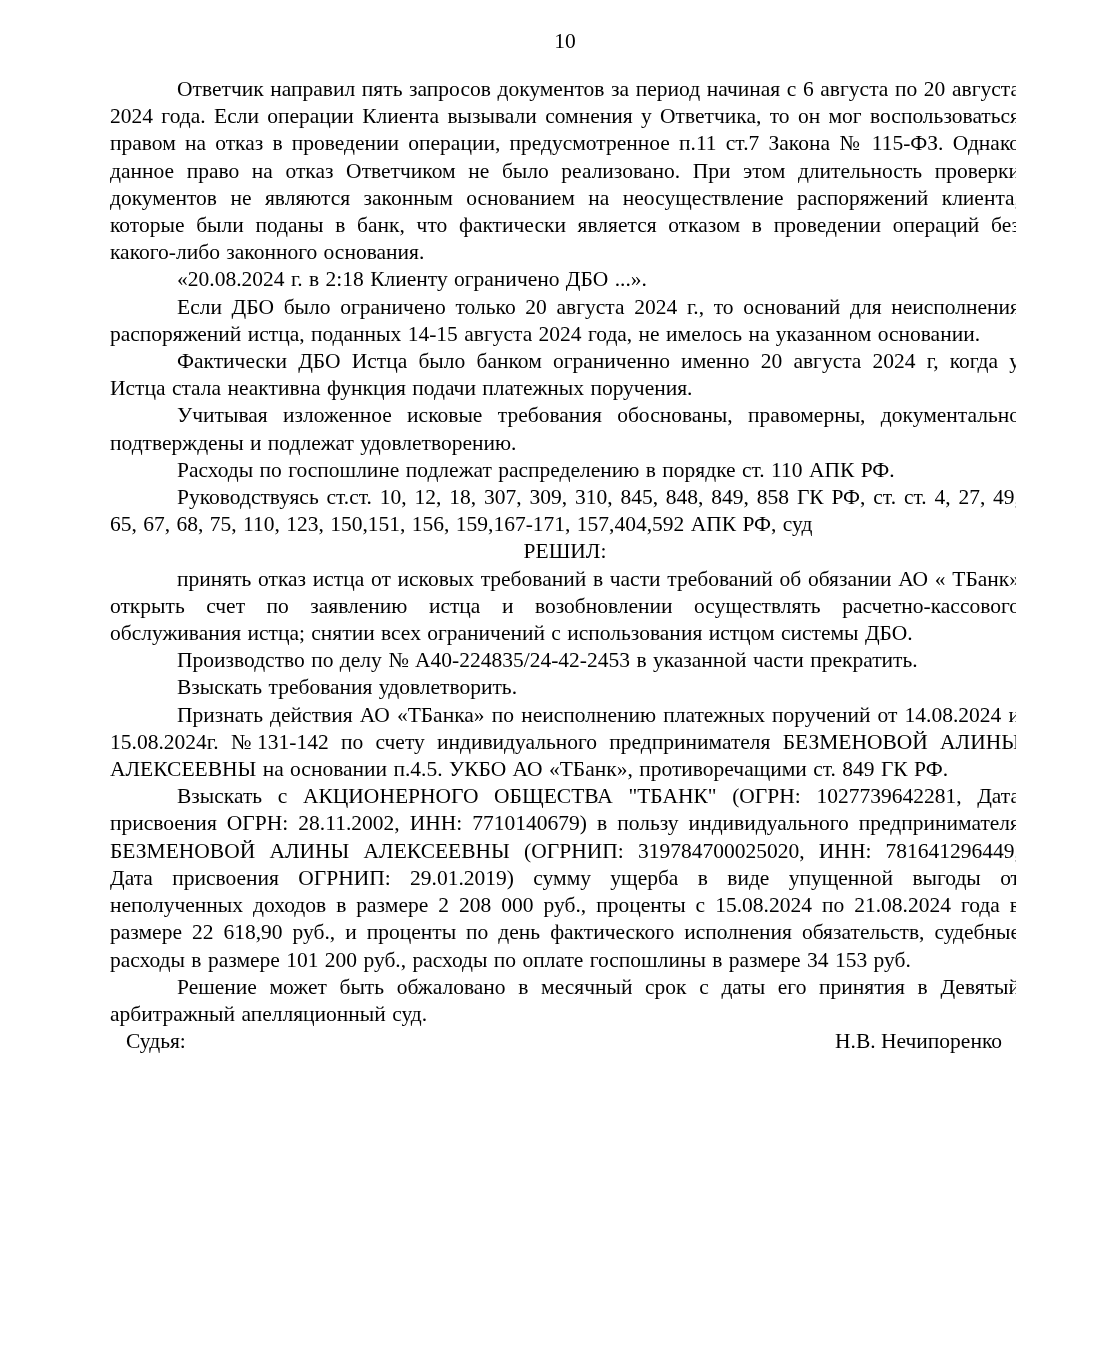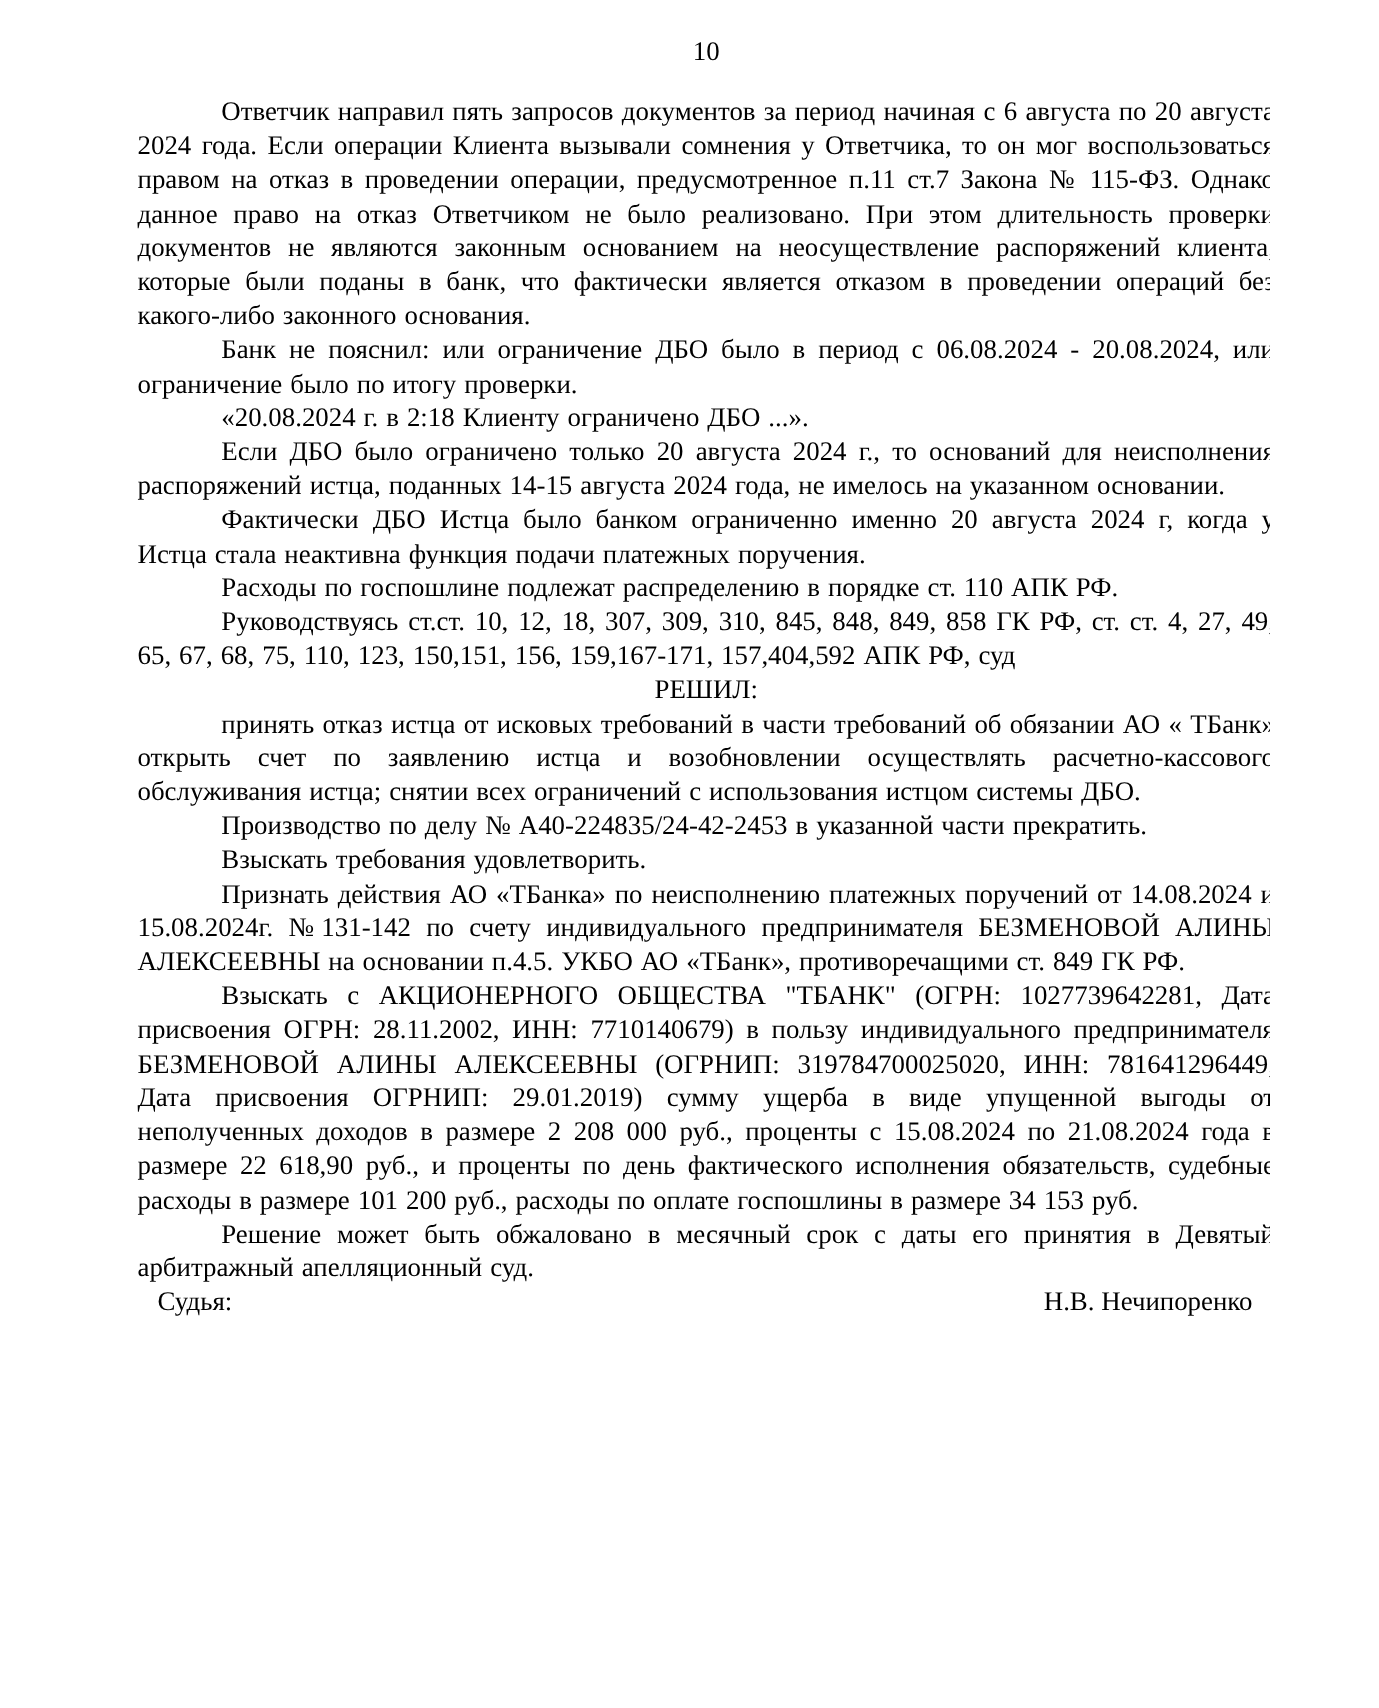--- a/index.html
+++ b/index.html
@@ -50,24 +50,24 @@
   }
 </style>
 </head>
 <body>
 
 <div class="page">
   <div class="content">
     <div class="page-number">10</div>
 
     <p class="para">Ответчик направил пять запросов документов за период начиная с 6 августа по 20 августа 2024 года. Если операции Клиента вызывали сомнения у Ответчика, то он мог воспользоваться правом на отказ в проведении операции, предусмотренное п.11 ст.7 Закона № 115-ФЗ. Однако данное право на отказ Ответчиком не было реализовано. При этом длительность проверки документов не являются законным основанием на неосуществление распоряжений клиента, которые были поданы в банк, что фактически является отказом в проведении операций без какого-либо законного основания.</p>
-    <p class="para">Банк не пояснил: или ограничение ДБО было в период с 06.08.2024 - 20.08.2024, или ограничение было по итогу проверки.</p>
     <p class="para">«20.08.2024 г. в 2:18 Клиенту ограничено ДБО ...».</p>
     <p class="para">Если ДБО было ограничено только 20 августа 2024 г., то оснований для неисполнения распоряжений истца, поданных 14-15 августа 2024 года, не имелось на указанном основании.</p>
     <p class="para">Фактически ДБО Истца было банком ограниченно именно 20 августа 2024 г, когда у Истца стала неактивна функция подачи платежных поручения.</p>
+    <p class="para">Учитывая изложенное исковые требования обоснованы, правомерны, документально подтверждены и подлежат удовлетворению.</p>
     <p class="para">Расходы по госпошлине подлежат распределению в порядке ст. 110 АПК РФ.</p>
     <p class="para">Руководствуясь ст.ст. 10, 12, 18, 307, 309, 310, 845, 848, 849, 858 ГК РФ,  ст. ст. 4, 27, 49, 65, 67, 68, 75, 110, 123, 150,151, 156, 159,167-171, 157,404,592 АПК РФ, суд</p>
     <p class="center">РЕШИЛ:</p>
     <p class="para">принять отказ истца от исковых требований в части требований об обязании АО « ТБанк» открыть счет по заявлению истца и возобновлении осуществлять расчетно-кассового обслуживания истца; снятии всех ограничений с использования истцом системы ДБО.</p>
     <p class="para">Производство по делу № А40-224835/24-42-2453 в указанной части прекратить.</p>
     <p class="para">Взыскать требования удовлетворить.</p>
     <p class="para">Признать действия АО «ТБанка» по неисполнению платежных поручений от 14.08.2024 и 15.08.2024г. №131-142 по счету индивидуального предпринимателя БЕЗМЕНОВОЙ АЛИНЫ АЛЕКСЕЕВНЫ на основании п.4.5. УКБО АО «ТБанк», противоречащими ст. 849 ГК РФ.</p>
     <p class="para">Взыскать с АКЦИОНЕРНОГО ОБЩЕСТВА "ТБАНК" (ОГРН: 1027739642281, Дата присвоения ОГРН: 28.11.2002, ИНН: 7710140679) в пользу индивидуального предпринимателя БЕЗМЕНОВОЙ АЛИНЫ АЛЕКСЕЕВНЫ (ОГРНИП: 319784700025020, ИНН: 781641296449, Дата присвоения ОГРНИП: 29.01.2019) сумму ущерба в виде упущенной выгоды от неполученных доходов в размере 2 208 000 руб., проценты с 15.08.2024 по 21.08.2024 года в размере 22 618,90 руб., и проценты по день фактического исполнения обязательств, судебные расходы в размере 101 200 руб., расходы по оплате госпошлины в размере 34 153 руб.</p>
     <p class="para">Решение может быть обжаловано в месячный срок с даты его принятия в Девятый арбитражный апелляционный суд.</p>
 

